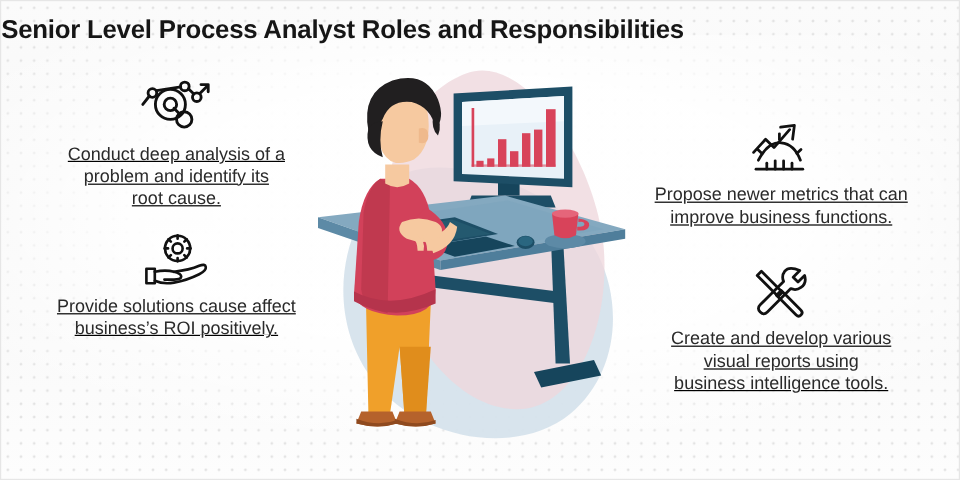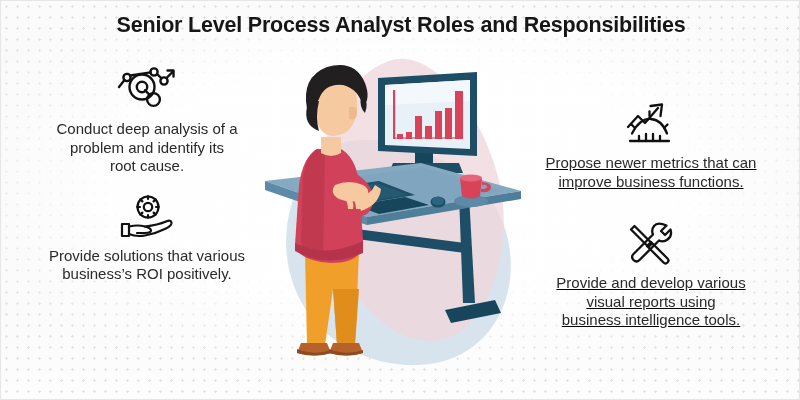--- a/index.html
+++ b/index.html
@@ -36,39 +36,39 @@
                 rgba(255,255,255,0.93) 55%,
                 rgba(255,255,255,0.0) 100%);
     pointer-events: none;
   }
 
   
   #title {
     position: absolute;
     left: 0; top: 12px;
     width: 800px;
-    text-align: center;
+    text-align: left;
     font-size: 21.5px;
     font-weight: bold;
     letter-spacing: -0.2px;
     color: #161616;
     z-index: 6;
   }
 
   
   .col {
     position: absolute;
     width: 268px;
     z-index: 6;
   }
   #col-left  { left: 12px;  top: 62px; }
   #col-right { left: 516px; top: 96px; }
 
   .item { width: 100%; text-align: center; }
-  #col-left .item  { margin-bottom: 18px; }
+  #col-left .item  { margin-bottom: 18px; text-decoration: underline; }
   #col-right .item { margin-bottom: 30px; text-decoration: underline; }
 
   .item-icon {
     display: block;
     margin: 0 auto 7px auto;
     line-height: 0;
   }
   .item-text {
     font-size: 15px;
     line-height: 1.24;
@@ -236,21 +236,21 @@
           <path d="M22.4 5.4 L24.4 7.4"></path>
             <path d="M35.6 18.6 L37.6 20.6"></path>
           <path d="M22.4 20.6 L24.4 18.6"></path>
             <path d="M35.6 7.4 L37.6 5.4"></path>
           <path d="M4 30 L11 30 L11 42 L4 42 Z"></path>
           <path d="M11 32.5 Q20 30.5, 27 32.5 Q33 34, 33 36.5 Q33 39, 27 39 L19 39"></path>
           <path d="M27 32.5 Q40 31, 48 27.5 Q53 25.5, 53.5 28.5 Q54 31.5, 48 34.5
                    Q38 39.5, 27 41.5 Q18 43, 11 40"></path>
         </svg>
       </span>
-      <div class="item-text">Provide solutions that various
+      <div class="item-text">Provide solutions cause affect
 business’s ROI positively.</div>
     </div>
 
   </div>
 
   <div id="col-right" class="col">
 
     <div class="item">
       <span class="item-icon">
         <svg width="58" height="50" viewBox="0 0 58 50" fill="none" stroke="#111111" stroke-width="2.3" stroke-linecap="round" stroke-linejoin="round">
@@ -278,19 +278,19 @@
           <path d="M40.5 4.5 L35 10 L39 14 L44.5 8.5
                    Q46.5 15, 41.5 18.5 Q37.5 21.5, 33 19.5 L13.5 39
                    Q10.5 42, 7.5 39 Q4.5 36, 7.5 33 L27 13.5
                    Q25 9, 28 5 Q31.5 0.5, 40.5 4.5 Z"></path>
 
           <path d="M8.5 5 L5 8.5 L22.5 26 L26 22.5 Z"></path>
           <path d="M25 21 L29.5 25.5 L41.5 37.5 Q43.5 39.5, 41.5 41.5
                    Q39.5 43.5, 37.5 41.5 L25.5 29.5 L21 25 Z"></path>
         </svg>
       </span>
-      <div class="item-text">Provide and develop various
+      <div class="item-text">Create and develop various
 visual reports using
 business intelligence tools.</div>
     </div>
   </div>
 
 </div>
 
 </body></html>

